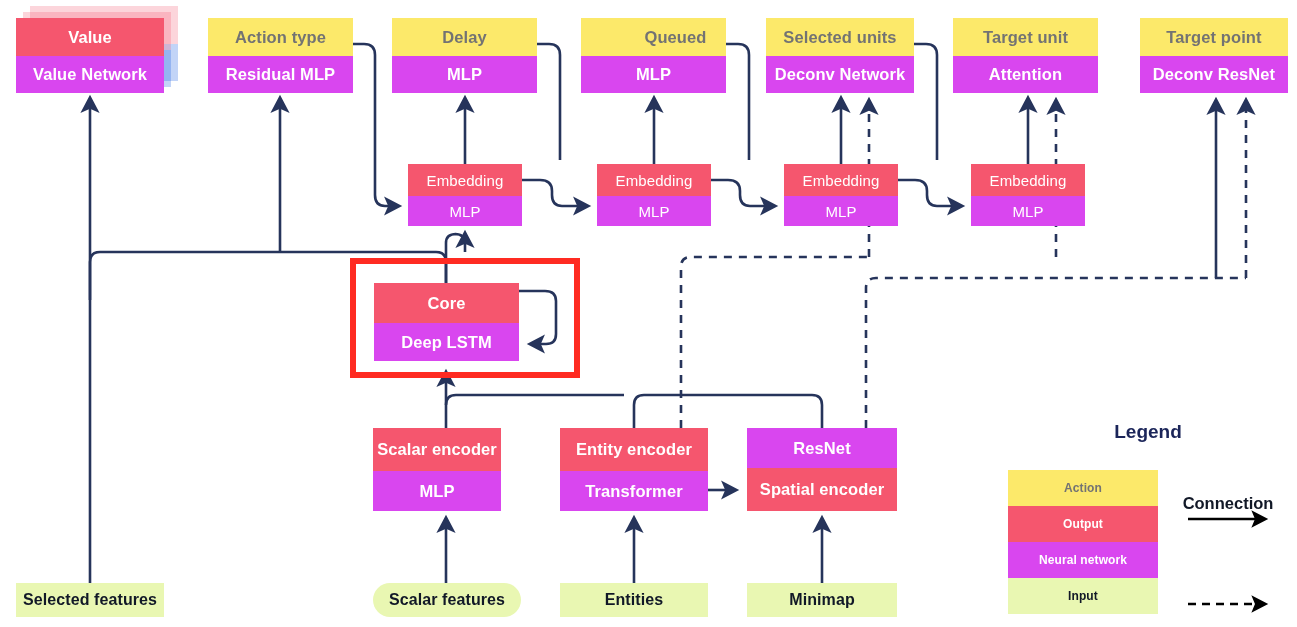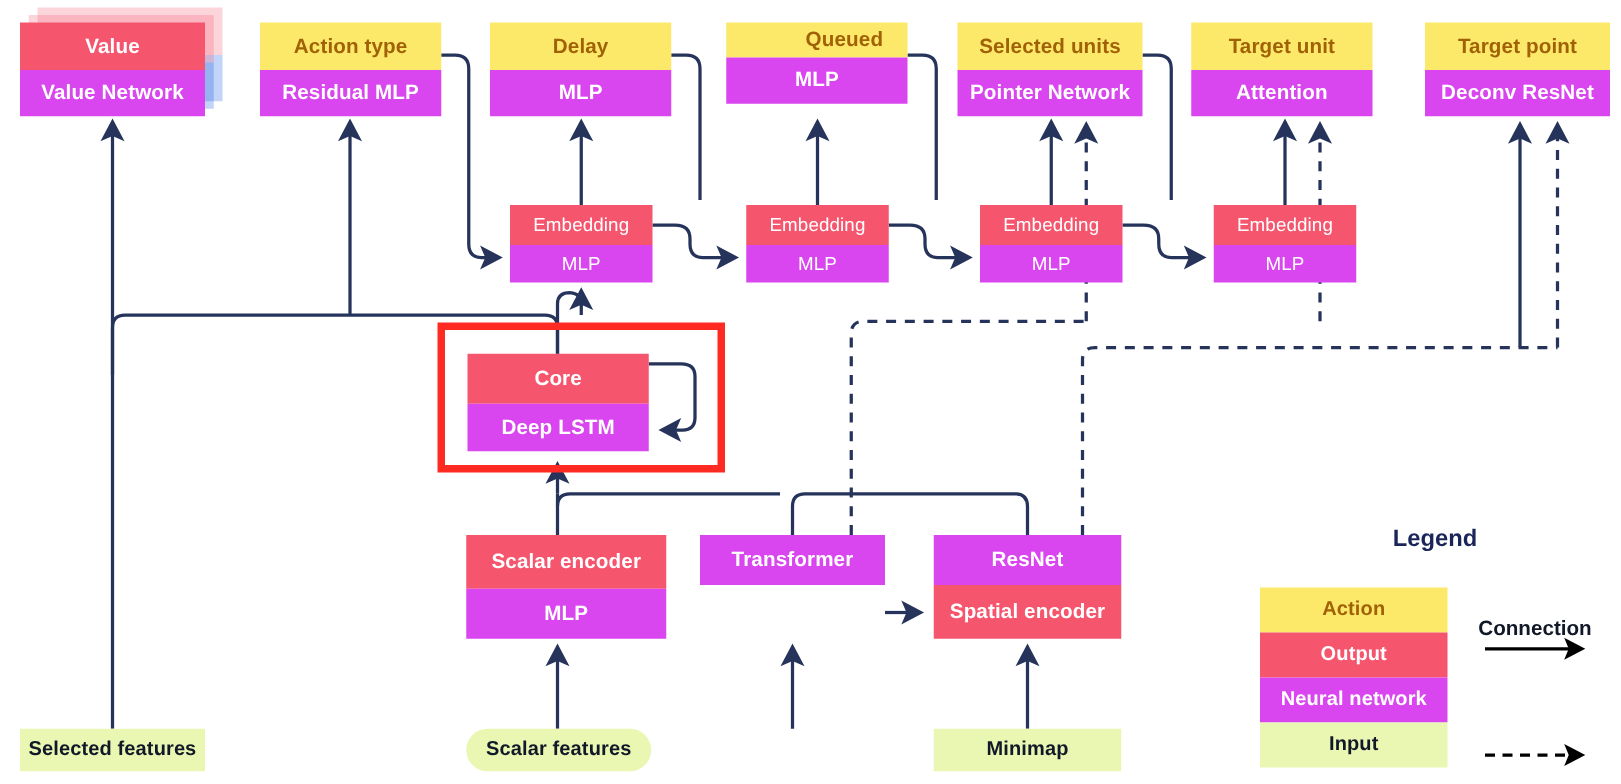--- a/index.html
+++ b/index.html
@@ -2,34 +2,34 @@
 <html><head>
 <meta charset="utf-8">
 <style>
   html,body{margin:0;padding:0;background:#ffffff;}
   body{font-family:"Liberation Sans",sans-serif;}
   #stage{position:relative;width:1297px;height:627px;background:#fff;overflow:hidden;}
   #wires{position:absolute;left:0;top:0;width:1297px;height:627px;}
   .node{position:absolute;box-sizing:border-box;}
   .seg{display:flex;align-items:center;justify-content:center;box-sizing:border-box;
        text-align:center;white-space:nowrap;letter-spacing:.1px;}
-  .seg.action{background:#FCE96A;color:#a16207;font-weight:700;font-size:16.5px;}
+  .seg.action{background:#FCE96A;color:#737373;font-weight:700;font-size:16.5px;}
   .seg.output{background:#F5566E;color:#ffffff;font-weight:600;font-size:16.5px;}
   .seg.output.small{font-size:15px;font-weight:500;}
   .seg.nn{background:#d946ef;color:#ffffff;font-weight:600;font-size:16.5px;}
   .seg.nn.small{font-size:15px;font-weight:500;}
   .seg.input{background:#E9F7B2;color:#111827;font-weight:700;font-size:16px;}
   .ghost{position:absolute;box-sizing:border-box;}
   .ghost .g1{background:#F5566E;opacity:.25;}
   .ghost .g2{background:#0A55DE;opacity:.25;}
   .redbox{position:absolute;border:6px solid #FF2B22;box-sizing:border-box;background:transparent;}
   .legend-title{position:absolute;color:#1B2559;font-weight:700;font-size:19px;
                 text-align:center;white-space:nowrap;}
   .legend-stack{position:absolute;box-sizing:border-box;}
-  .legend-stack .seg{height:36px;font-size:16px;}
+  .legend-stack .seg{height:36px;font-size:12px;}
   .lg-label{position:absolute;color:#111827;font-weight:700;font-size:16.5px;
             text-align:center;line-height:1.15;white-space:nowrap;}
 </style>
 </head>
 <body>
 
 <div id="stage">
 
   <svg id="wires" viewBox="0 0 1297 627" xmlns="http://www.w3.org/2000/svg">
     <defs>
@@ -128,27 +128,27 @@
     <div class="seg action" style="height:38px;">Action type</div>
     <div class="seg nn" style="height:37px;">Residual MLP</div>
   </div>
 
   <div class="node" style="left:392px;top:18px;width:145px;height:75px;">
     <div class="seg action" style="height:38px;">Delay</div>
     <div class="seg nn" style="height:37px;">MLP</div>
   </div>
 
   <div class="node" style="left:581px;top:18px;width:145px;height:75px;">
-    <div class="seg action" style="height:28px;padding-left:44px;">Queued</div>
+    <div class="seg action" style="height:38px;padding-left:44px;">Queued</div>
     <div class="seg nn" style="height:37px;">MLP</div>
   </div>
 
   <div class="node" style="left:766px;top:18px;width:148px;height:75px;">
     <div class="seg action" style="height:38px;">Selected units</div>
-    <div class="seg nn" style="height:37px;">Pointer Network</div>
+    <div class="seg nn" style="height:37px;">Deconv Network</div>
   </div>
 
   <div class="node" style="left:953px;top:18px;width:145px;height:75px;">
     <div class="seg action" style="height:38px;">Target unit</div>
     <div class="seg nn" style="height:37px;">Attention</div>
   </div>
 
   <div class="node" style="left:1140px;top:18px;width:148px;height:75px;">
     <div class="seg action" style="height:38px;">Target point</div>
     <div class="seg nn" style="height:37px;">Deconv ResNet</div>
@@ -174,39 +174,43 @@
     <div class="seg nn small" style="height:30px;">MLP</div>
   </div>
 
   <div class="redbox" style="left:350px;top:258px;width:230px;height:120px;"></div>
 
   <div class="node" style="left:374px;top:283px;width:145px;height:78px;">
     <div class="seg output" style="height:40px;">Core</div>
     <div class="seg nn" style="height:38px;">Deep LSTM</div>
   </div>
 
-  <div class="node" style="left:373px;top:428px;width:160px;height:83px;">
+  <div class="node" style="left:373px;top:428px;width:128px;height:83px;">
     <div class="seg output" style="height:43px;">Scalar encoder</div>
     <div class="seg nn" style="height:40px;">MLP</div>
   </div>
 
   <div class="node" style="left:560px;top:428px;width:148px;height:83px;">
+    <div class="seg output" style="height:43px;">Entity encoder</div>
     <div class="seg nn" style="height:40px;">Transformer</div>
   </div>
 
   <div class="node" style="left:747px;top:428px;width:150px;height:83px;">
     <div class="seg nn" style="height:40px;">ResNet</div>
     <div class="seg output" style="height:43px;">Spatial encoder</div>
   </div>
 
   <div class="node" style="left:16px;top:583px;width:148px;height:34px;">
     <div class="seg input" style="height:34px;">Selected features</div>
   </div>
   <div class="node" style="left:373px;top:583px;width:148px;height:34px;">
     <div class="seg input" style="height:34px;border-radius:17px;">Scalar features</div>
+  </div>
+  <div class="node" style="left:560px;top:583px;width:148px;height:34px;">
+    <div class="seg input" style="height:34px;">Entities</div>
   </div>
   <div class="node" style="left:747px;top:583px;width:150px;height:34px;">
     <div class="seg input" style="height:34px;">Minimap</div>
   </div>
 
   <div class="legend-title" style="left:1058px;top:421px;width:180px;">Legend</div>
 
   <div class="legend-stack" style="left:1008px;top:470px;width:150px;height:144px;">
     <div class="seg action">Action</div>
     <div class="seg output">Output</div>

